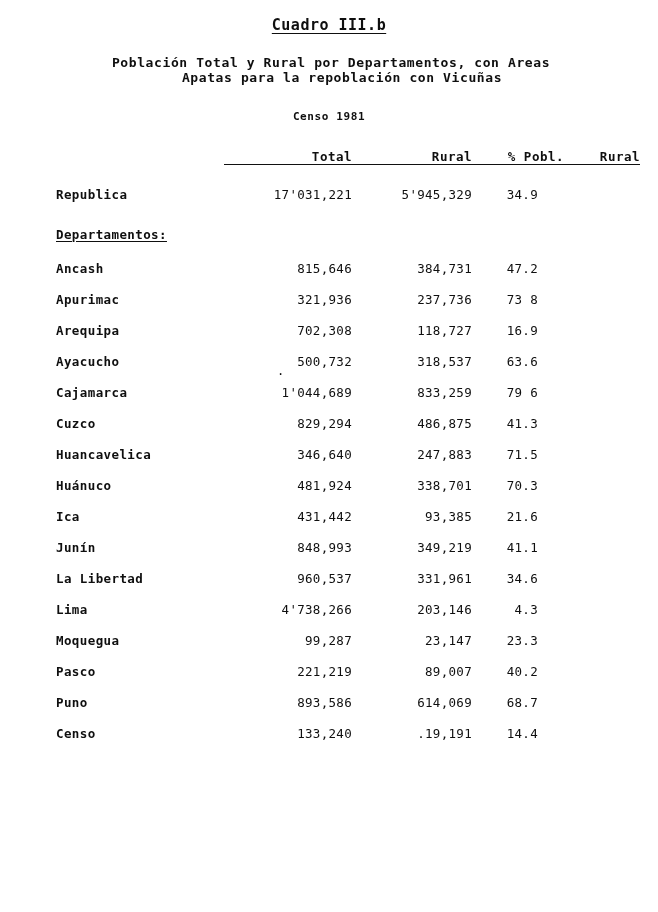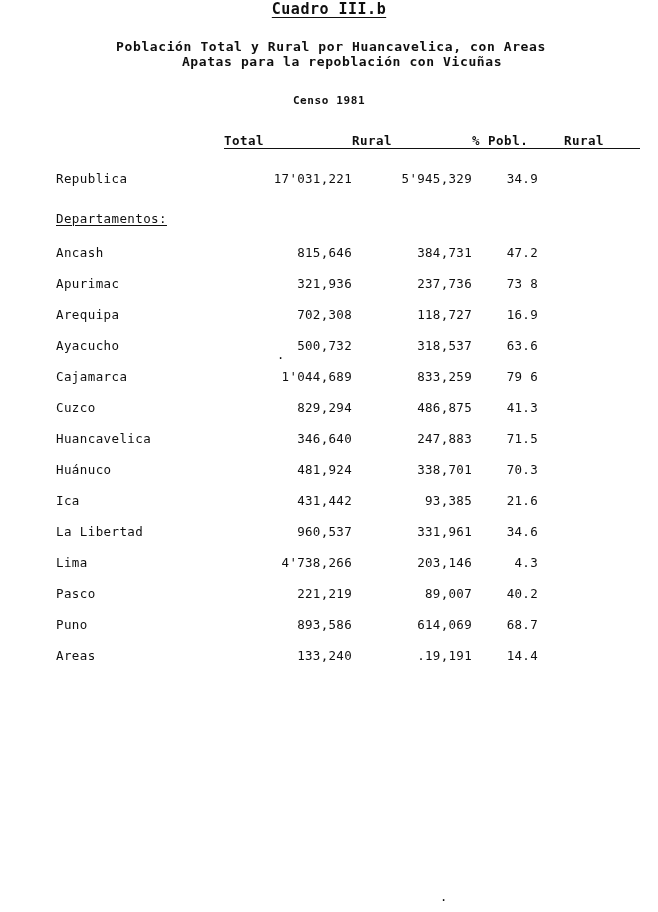--- a/index.html
+++ b/index.html
@@ -21,20 +21,21 @@
     height: 912px;
     padding: 0;
     box-sizing: border-box;
   }
 
   .doc-title {
     text-align: center;
     font-size: 15px;
     font-weight: bold;
     letter-spacing: 0.5px;
+    margin-top: 16px;
     text-decoration: underline;
     text-underline-offset: 3px;
   }
 
   .subtitle-block {
     margin-top: 22px;
     text-align: center;
   }
   .subtitle-line {
     font-size: 13px;
@@ -71,29 +72,29 @@
   .col-total { width: 128px; }
   .col-rural { width: 120px; }
   .col-pct   { width: 92px; }
   .col-pctr  { width: 76px; }
 
   .hdr-row th {
     font-weight: bold;
     font-size: 12.5px;
     letter-spacing: 0.5px;
     padding-bottom: 3px;
-    text-align: left;
+    text-align: right;
   }
   .hdr-row th.u {
     border-bottom: 1.6px solid #111;
   }
   .hdr-spacer td { height: 22px; }
 
   .row-label {
-    font-weight: normal;
+    font-weight: bold;
     font-size: 12.5px;
     letter-spacing: 0.4px;
     white-space: nowrap;
   }
   .row-label.underline {
     text-decoration: underline;
     text-underline-offset: 2px;
   }
   .num {
     text-align: right;
@@ -130,21 +131,21 @@
   }
 </style>
 </head>
 <body>
 
 <div class="page">
 
   <div class="doc-title">Cuadro III.b</div>
 
   <div class="subtitle-block">
-    <div class="subtitle-line l1">Población Total y Rural por Huancavelica, con Areas</div>
+    <div class="subtitle-line l1">Población Total y Rural por Departamentos, con Areas</div>
     <div class="subtitle-line l2">Apatas para la repoblación  con Vicuñas</div>
   </div>
 
   <div class="census-line">Censo 1981</div>
 
   <table class="data">
     <colgroup>
       <col class="col-label">
       <col class="col-total">
       <col class="col-rural">
@@ -239,49 +240,63 @@
         <td></td>
       </tr>
       <tr class="body-row">
         <td class="row-label">Ica</td>
         <td class="num">431,442</td>
         <td class="num">93,385</td>
         <td class="num pct">21.6</td>
         <td></td>
       </tr>
       <tr class="body-row">
+        <td class="row-label">Junín</td>
+        <td class="num">848,993</td>
+        <td class="num">349,219</td>
+        <td class="num pct">41.1</td>
+        <td></td>
+      </tr>
+      <tr class="body-row">
         <td class="row-label">La Libertad</td>
         <td class="num">960,537</td>
         <td class="num">331,961</td>
         <td class="num pct">34.6</td>
         <td></td>
       </tr>
       <tr class="body-row">
         <td class="row-label">Lima</td>
         <td class="num">4'738,266</td>
         <td class="num">203,146</td>
         <td class="num pct">4.3</td>
         <td></td>
       </tr>
       <tr class="body-row">
+        <td class="row-label">Moquegua</td>
+        <td class="num">99,287</td>
+        <td class="num">23,147</td>
+        <td class="num pct">23.3</td>
+        <td></td>
+      </tr>
+      <tr class="body-row">
         <td class="row-label">Pasco</td>
         <td class="num">221,219</td>
         <td class="num">89,007</td>
         <td class="num pct">40.2</td>
         <td></td>
       </tr>
       <tr class="body-row">
         <td class="row-label">Puno</td>
         <td class="num">893,586</td>
         <td class="num">614,069</td>
         <td class="num pct">68.7</td>
         <td></td>
       </tr>
       <tr class="body-row">
-        <td class="row-label">Areas</td>
+        <td class="row-label">Censo</td>
         <td class="num">133,240</td>
         <td class="num">.19,191</td>
         <td class="num pct">14.4</td>
         <td></td>
       </tr>
     </tbody>
   </table>
 
   <div class="dot-mark">·</div>
   <div class="bottom-dot">·</div>

